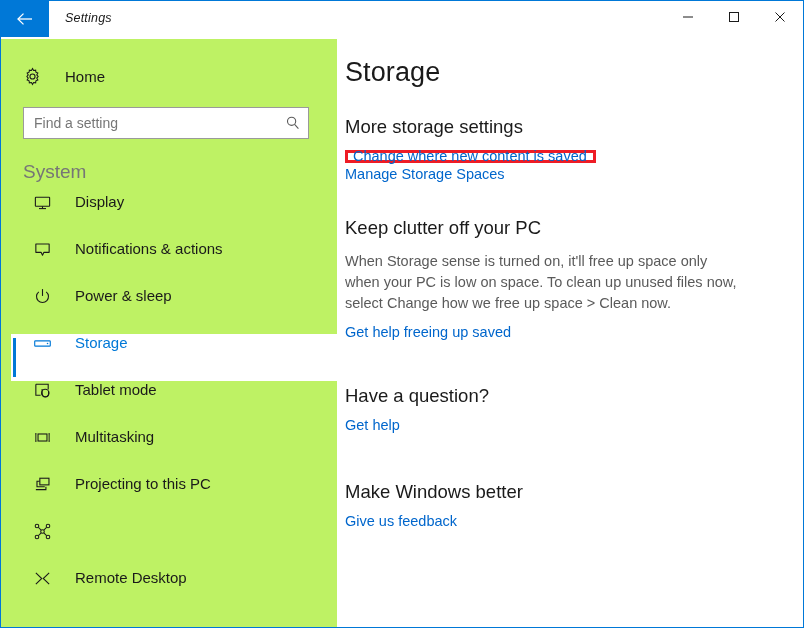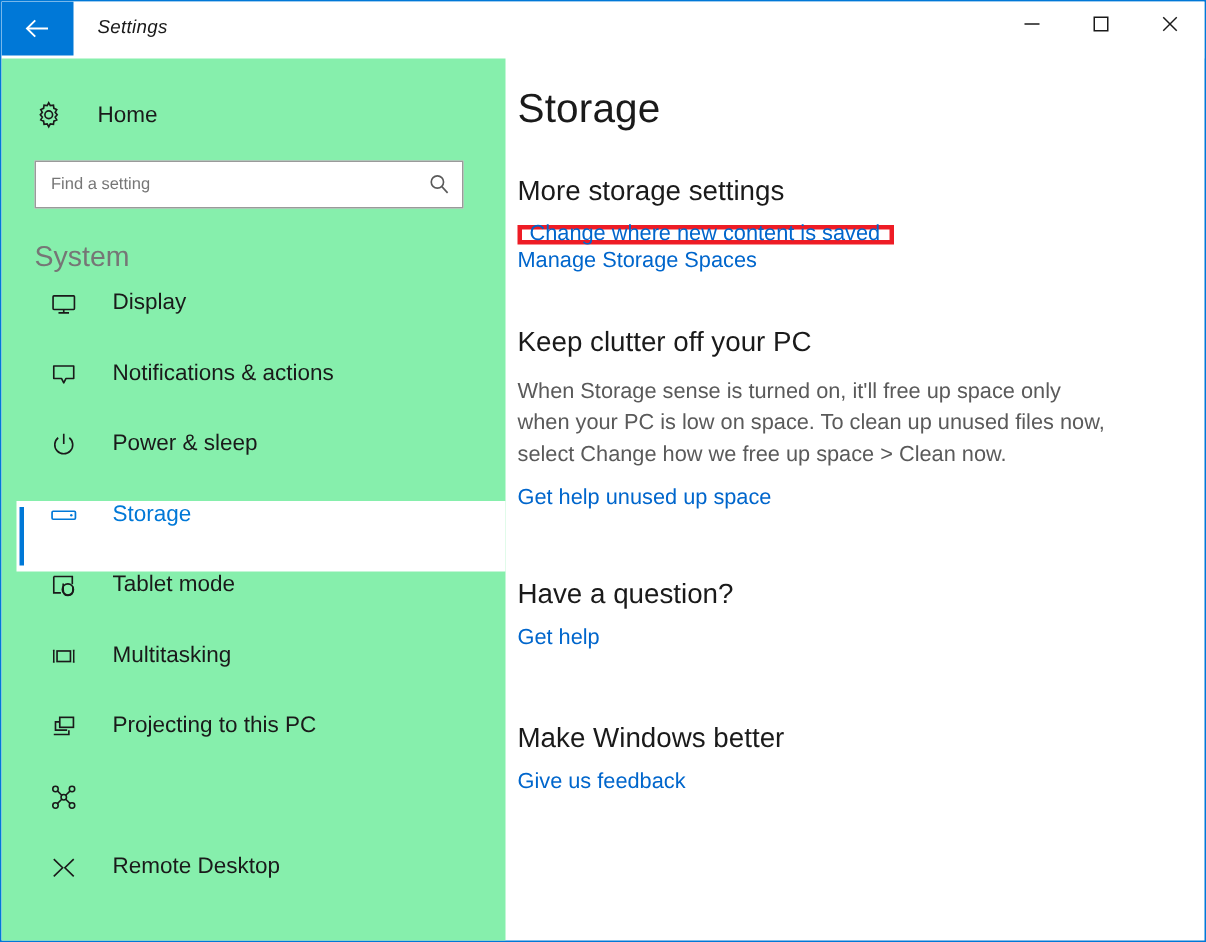--- a/index.html
+++ b/index.html
@@ -68,21 +68,21 @@
   
   #content {
     display: flex;
     height: 589px;
   }
 
   
   #sidebar {
     width: 336px;
     flex: 0 0 336px;
-    background: #86efac;
+    background: #bef264;
     position: relative;
     box-sizing: border-box;
   }
   #home-row {
     display: flex;
     align-items: center;
     height: 34px;
     margin-top: 20px;
     padding-left: 22px;
     cursor: pointer;
@@ -107,21 +107,21 @@
     box-sizing: border-box;
     display: flex;
     align-items: center;
     background: #ffffff;
   }
   #search-input {
     flex: 1 1 auto;
     border: 0;
     outline: 0;
     font-family: "Liberation Sans", sans-serif;
-    font-size: 11px;
+    font-size: 14px;
     color: #222;
     padding: 0 6px 0 10px;
     background: transparent;
     height: 28px;
   }
   #search-input::placeholder { color: #767676; opacity: 1; }
   #search-icon-btn {
     width: 30px;
     height: 30px;
     display: flex;
@@ -411,21 +411,21 @@
         </div>
         <div id="link-manage">
           <a class="link">Manage Storage Spaces</a>
         </div>
       </div>
 
       <div id="section-clutter">
         <h2 class="section-title">Keep clutter off your PC</h2>
         <p class="para" id="clutter-para">When Storage sense is turned on, it'll free up space only when your PC is low on space. To clean up unused files now, select Change how we free up space &gt; Clean now.</p>
         <div id="link-freespace">
-          <a class="link">Get help unused up space</a>
+          <a class="link">Get help freeing up saved</a>
         </div>
       </div>
 
       <div id="section-question">
         <h2 class="section-title">Have a question?</h2>
         <div id="link-gethelp">
           <a class="link">Get help</a>
         </div>
       </div>
 

